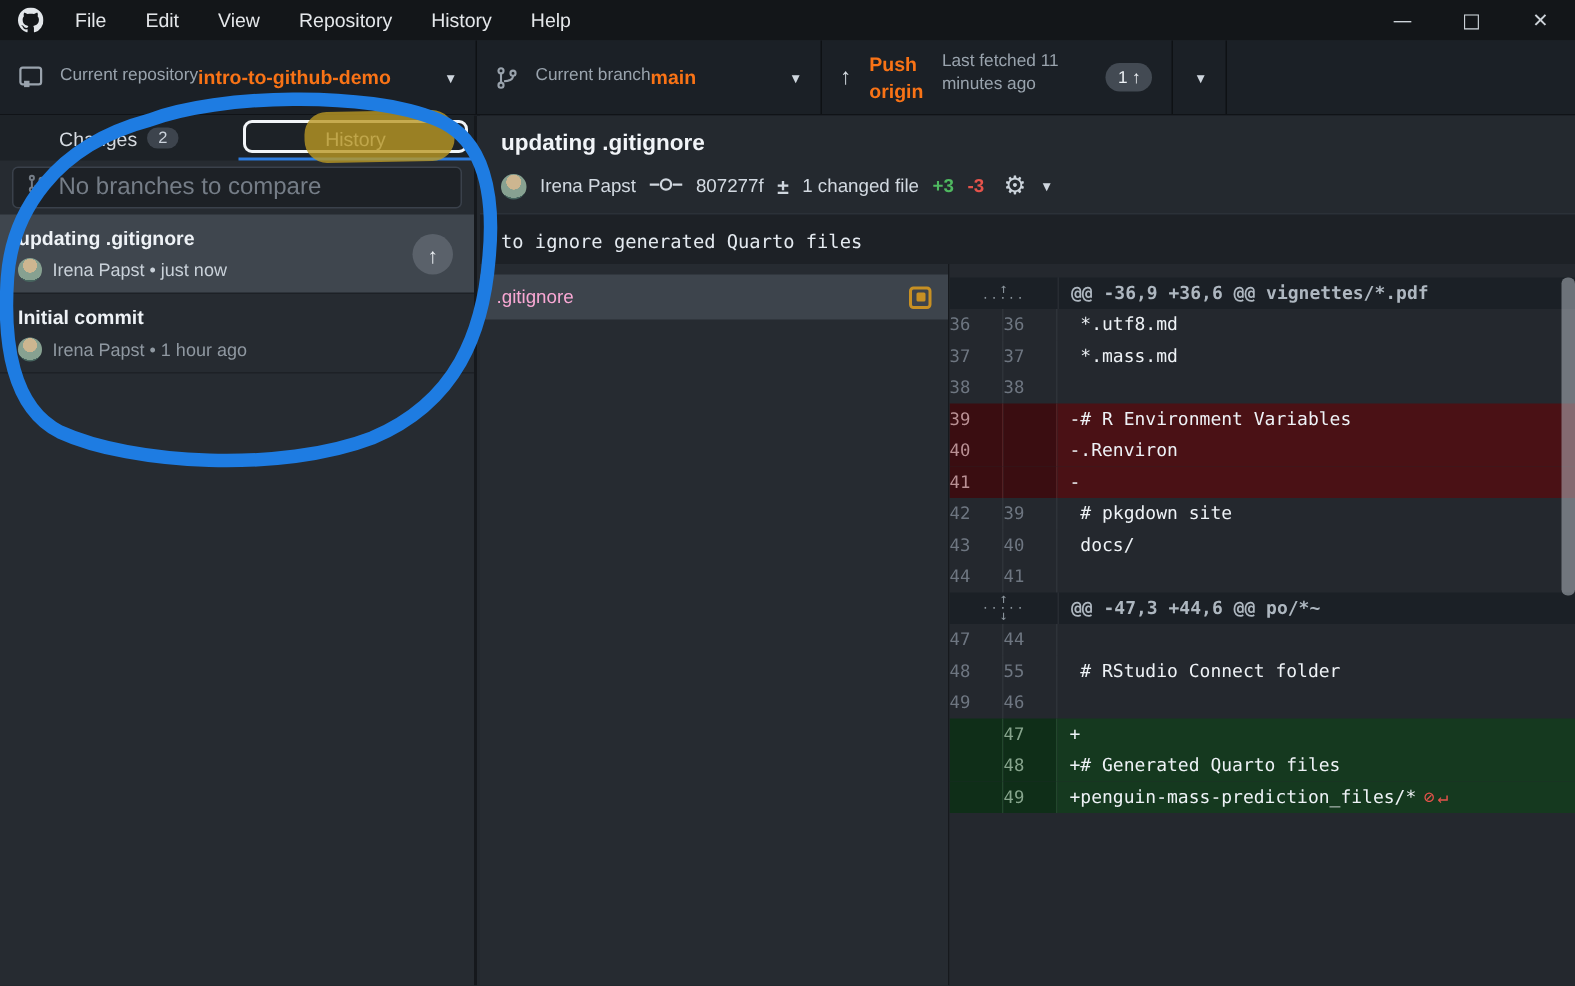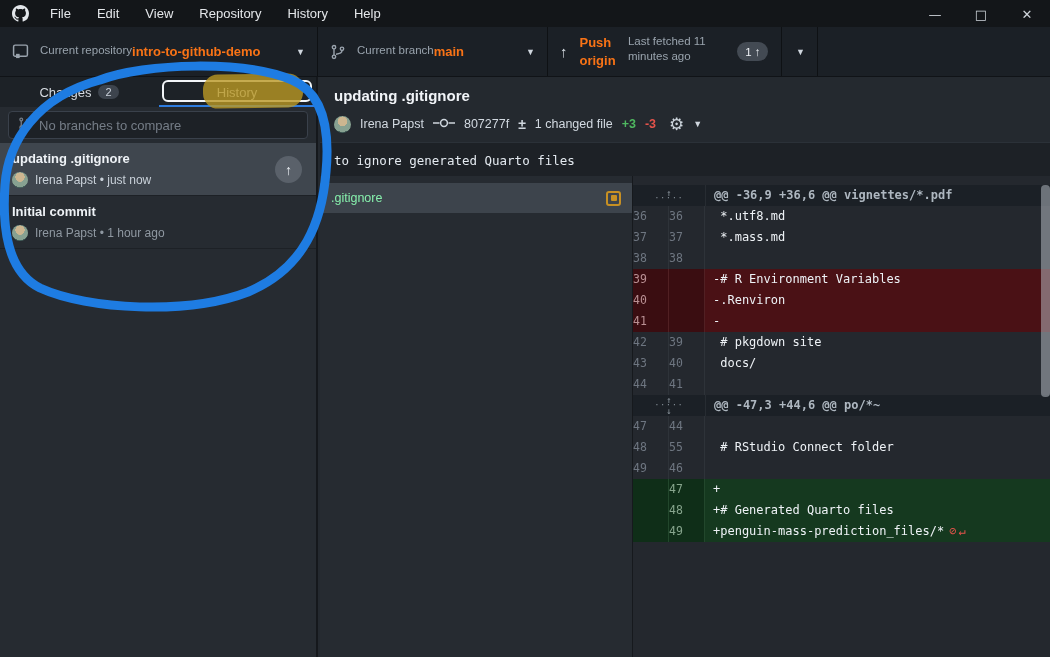--- a/index.html
+++ b/index.html
@@ -28,21 +28,21 @@
   .push-divider{width:1px;align-self:stretch;background:#0e1114;margin-left:13px;}
   .tb-push .caret{margin-left:0;padding-left:14px;}
   
   .sidebar{position:absolute;top:77px;left:0;width:318px;bottom:0;background:#262b31;border-right:2px solid #15181c;box-sizing:border-box;}
   .tabs{display:flex;height:30px;background:#1d2227;}
   .tab{flex:1;display:flex;align-items:center;justify-content:center;gap:7px;font-size:13px;color:#d6dbe1;position:relative;}
   .tab-badge{background:#3d444d;border-radius:9px;padding:1px 7px;font-size:11px;color:#ccd3dc;}
   .tab-underline{position:absolute;left:1px;right:2px;bottom:0;height:2px;background:#2d7ce0;}
   .focus-ring{position:absolute;left:4px;right:4px;top:3px;bottom:5px;border:2px solid #f2f5f8;border-radius:6px;pointer-events:none;}
   .filter-row{height:36px;display:flex;align-items:center;padding:0 8px;box-sizing:border-box;}
-  .filter-box{flex:1;display:flex;align-items:center;gap:8px;height:26px;background:#1d2126;border:1px solid #3a414b;border-radius:4px;padding:0 9px;color:#757d87;font-size:13px;}
+  .filter-box{flex:1;display:flex;align-items:center;gap:8px;height:26px;background:#1d2126;border:1px solid #3a414b;border-radius:4px;padding:0 9px;color:#757d87;font-size:16px;}
   .commit-item{height:53px;box-sizing:border-box;padding:8px 12px 0;border-bottom:1px solid #1d2126;position:relative;}
   .commit-item.selected{background:#3f464e;}
   .c-title{font-size:13px;font-weight:700;color:#eef2f6;margin-bottom:6px;}
   .c-meta{display:flex;align-items:center;gap:7px;font-size:12px;color:#8f98a1;}
   .commit-item.selected .c-meta{color:#c9d1d9;}
   .avatar{width:16px;height:16px;border-radius:50%;flex-shrink:0;
     background:radial-gradient(circle at 50% 32%,#cdb690 0 34%,#87a191 35% 72%,#46645e 73%);}
   .push-pill{position:absolute;right:14px;top:13px;width:27px;height:27px;border-radius:50%;background:#5a616a;color:#eef2f6;display:flex;align-items:center;justify-content:center;font-size:14px;}
   
   .main{position:absolute;top:77px;left:320px;right:0;bottom:0;background:#24292f;}
@@ -51,21 +51,21 @@
   .meta-row{display:flex;align-items:center;gap:9px;font-size:12.5px;color:#d2d9e1;}
   .meta-row .avatar{width:17px;height:17px;}
   .stat-add{color:#4fb860;font-weight:600;}
   .stat-del{color:#e5534b;font-weight:600;}
   .gear{font-size:17px;color:#ccd4dc;font-family:"DejaVu Sans",sans-serif;margin-left:4px;}
   .pm{font-size:14px;color:#cfd6de;font-weight:700;}
   .c-desc{height:34px;background:#1d2126;border-top:1px solid #2b3138;display:flex;align-items:center;padding-left:14px;
     font-family:"DejaVu Sans Mono","Liberation Mono",monospace;font-size:12.5px;color:#e4eaf0;}
   .content{position:absolute;top:99px;left:0;right:0;bottom:0;display:flex;}
   .file-col{width:313px;flex-shrink:0;background:#262b31;border-right:1px solid #16191d;padding-top:7px;box-sizing:border-box;}
-  .file-row{height:30px;background:#3d444c;display:flex;align-items:center;padding:0 11px;font-size:12.5px;color:#86efac;}
+  .file-row{height:30px;background:#3d444c;display:flex;align-items:center;padding:0 11px;font-size:12.5px;color:#f9a8d4;}
   .file-status{margin-left:auto;width:11px;height:11px;border:2px solid #c79023;border-radius:3px;position:relative;}
   .file-status::after{content:"";position:absolute;inset:2.5px;background:#c79023;border-radius:1px;}
   
   .diff-col{flex:1;position:relative;background:#24282e;padding-top:9px;overflow:hidden;}
   .diff-row{display:flex;height:21px;line-height:21px;font-family:"DejaVu Sans Mono","Liberation Mono",monospace;font-size:12px;}
   .gutter{width:72px;display:flex;flex-shrink:0;}
   .lnum{width:36px;box-sizing:border-box;text-align:left;padding-right:9px;color:#6e7681;border-right:1px solid rgba(110,118,129,.14);font-size:11.5px;}
   .code{flex:1;padding-left:8px;color:#eef2f6;white-space:pre;}
   .diff-row.hunk{background:#1b2026;}
   .diff-row.hunk .code{color:#aeb7c0;font-weight:bold;}

